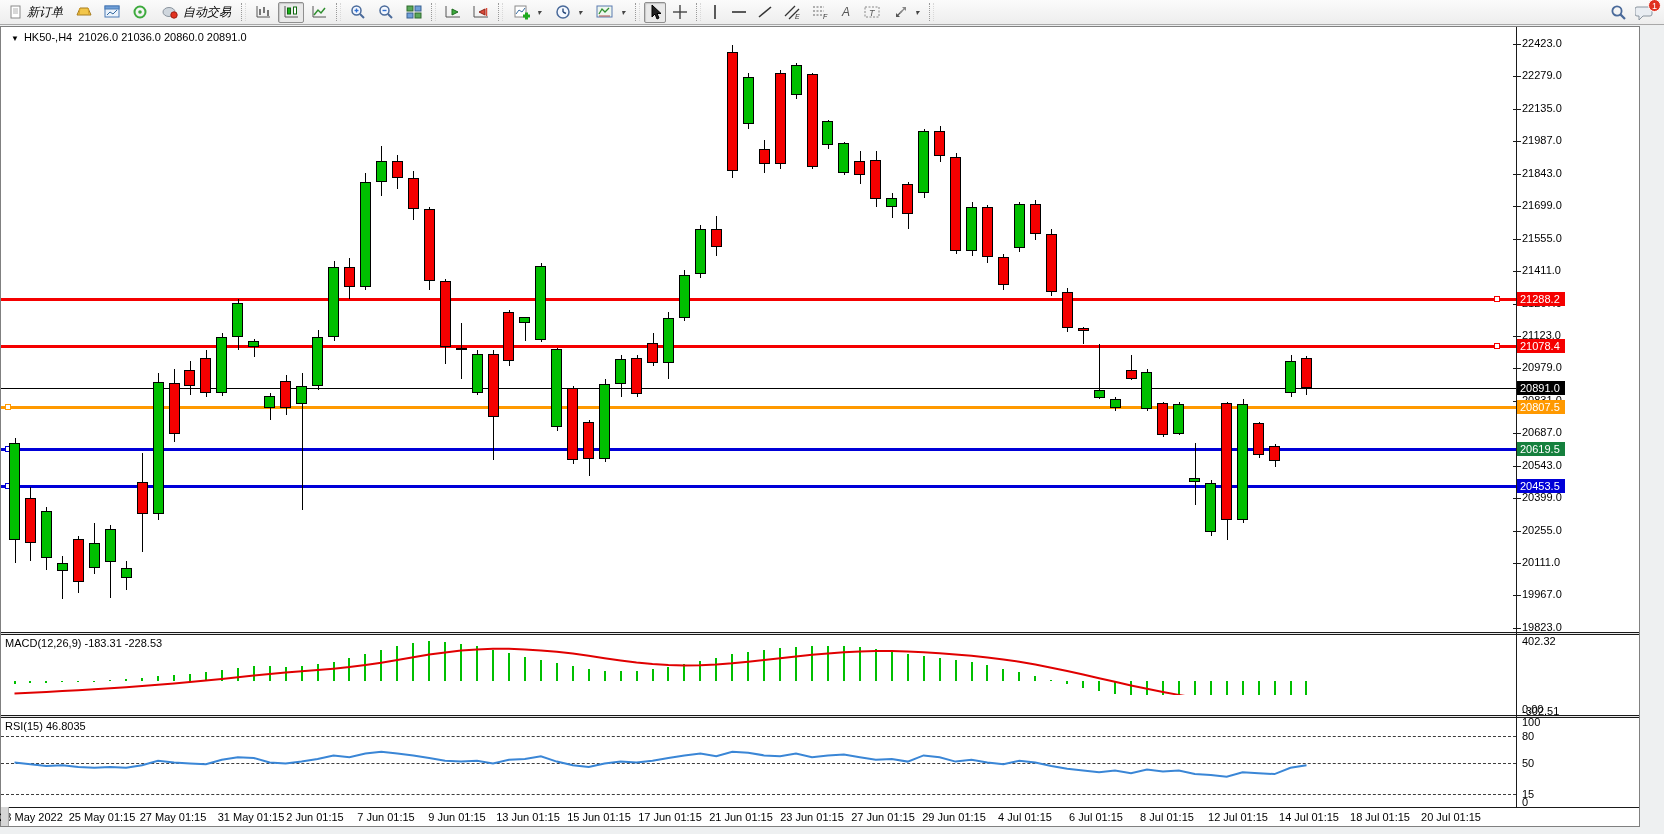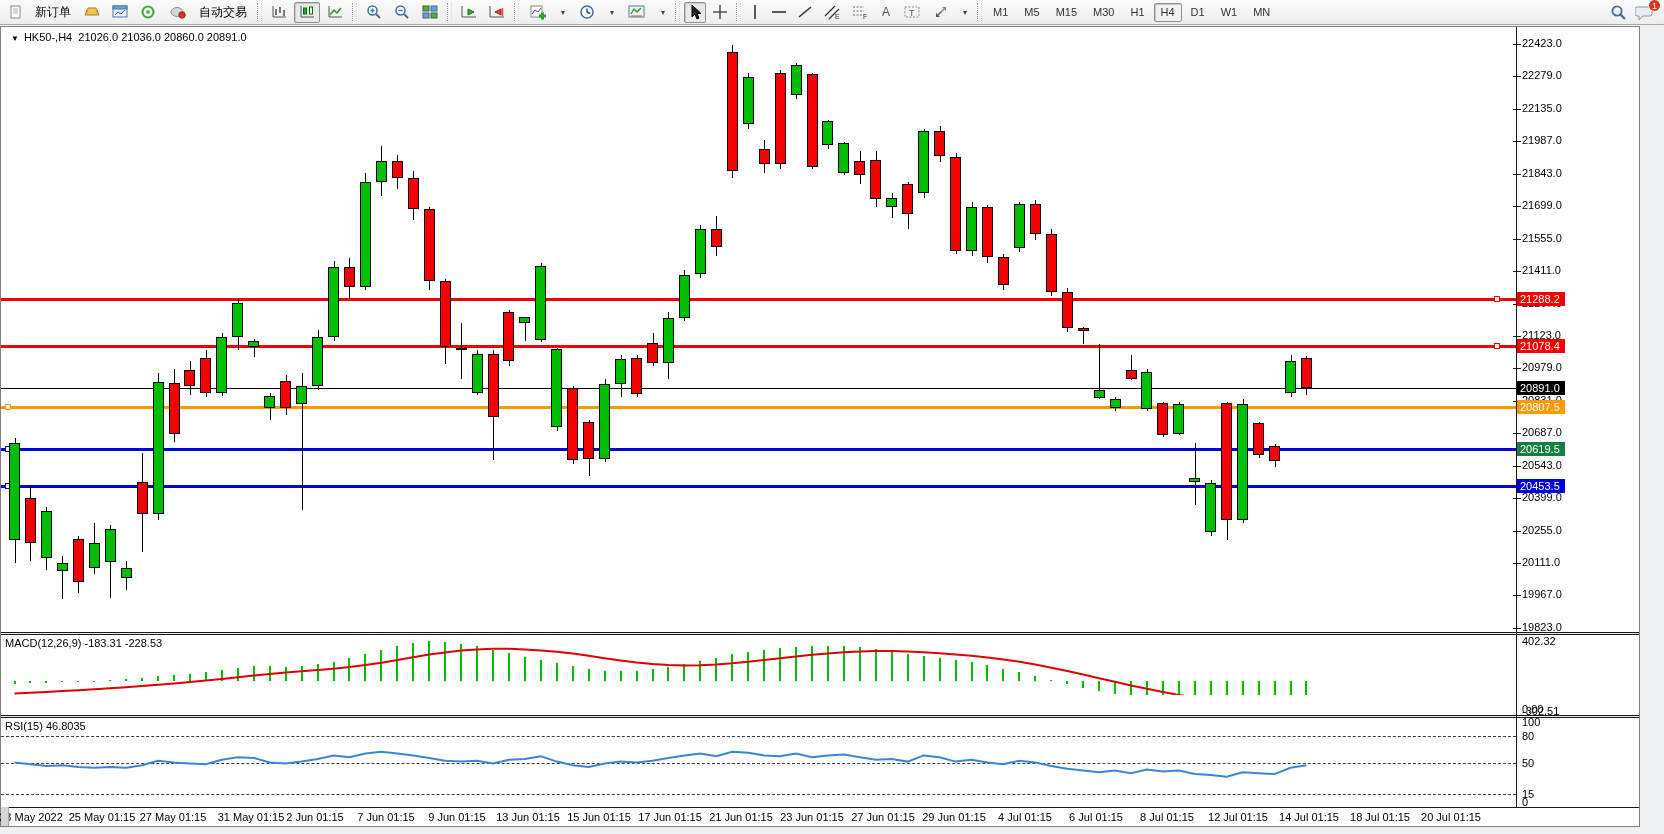--- a/index.html
+++ b/index.html
@@ -9,23 +9,23 @@
     background:#eef0f1; font-family:"Liberation Sans", sans-serif; color:#000;
   }
   
   .toolbar {
     position:absolute; top:0; left:0; width:1664px; height:25px;
     background:linear-gradient(#fbfbfb,#ededed);
     border-bottom:1px solid #a8a8a8;
     display:flex; align-items:center; padding:0 2px;
   }
   .tb-btn {
-    height:21px; display:flex; align-items:center; gap:12px;
+    height:21px; display:flex; align-items:center; gap:4px;
     padding:0 5px; margin:0 1px; border:1px solid transparent; border-radius:2px;
-    font-size:12px; white-space:nowrap; cursor:default;
+    font-size:12px; white-space:nowrap; cursor:default;font-style:italic;
   }
   .tb-btn.icon-only { padding:0 3px; }
   .tb-btn.pressed { background:#e9e9e9; border:1px solid #8f8f8f; box-shadow:inset 1px 1px 1px rgba(0,0,0,.15); }
   .grip { width:5px; height:18px; margin:0 3px; border-left:1px dotted #9a9a9a; border-right:1px dotted #d8d8d8; }
   .caret { font-size:8px; color:#444; margin-left:2px; }
   .tf-btn { height:19px; padding:0 6px; margin:0 1px; font-size:11px; color:#333;
             display:flex; align-items:center; border:1px solid transparent; border-radius:2px;}
   .tf-btn.active { background:#f2f2f2; border:1px solid #8f8f8f; box-shadow:inset 1px 1px 1px rgba(0,0,0,.18); }
   .tb-right { margin-left:auto; display:flex; align-items:center; gap:8px; padding-right:8px; }
   .chat-wrap { position:relative; }
@@ -265,31 +265,20 @@
       <polygon points="3,9 7,13 3,13" fill="#555"></polygon>
       <line x1="4" y1="12" x2="9" y2="7" stroke="#555" stroke-width="1.3"></line>
       <polygon points="13,7 9,3 13,3" fill="#888"></polygon>
       <line x1="12" y1="4" x2="7" y2="9" stroke="#888" stroke-width="1.3"></line>
     </svg>
     <span class="caret">▾</span>
   </div>
 
   <div class="grip"></div>
 
-  <div id="tf-group" style="display:flex;">
-      <div class="tf-btn">M1</div>
-      <div class="tf-btn">M5</div>
-      <div class="tf-btn">M15</div>
-      <div class="tf-btn">M30</div>
-      <div class="tf-btn">H1</div>
-      <div class="tf-btn active">H4</div>
-      <div class="tf-btn">D1</div>
-      <div class="tf-btn">W1</div>
-      <div class="tf-btn">MN</div>
-    </div>
 
   <div class="tb-right">
     <svg class="tbi" width="17" height="17" viewBox="0 0 17 17">
       <circle cx="7" cy="7" r="4.6" fill="none" stroke="#4a6a9a" stroke-width="1.8"></circle>
       <line x1="10.4" y1="10.4" x2="15" y2="15" stroke="#4a6a9a" stroke-width="2.2"></line>
     </svg>
     <div class="chat-wrap">
       <svg class="tbi" width="19" height="17" viewBox="0 0 19 17">
         <path d="M2 3 h13 a2 2 0 0 1 2 2 v5 a2 2 0 0 1 -2 2 h-7 l-4 4 v-4 h-2 a2 2 0 0 1 -2 -2 v-5 a2 2 0 0 1 2 -2 z" fill="#e9edf2" stroke="#8a949e"></path>
       </svg>

